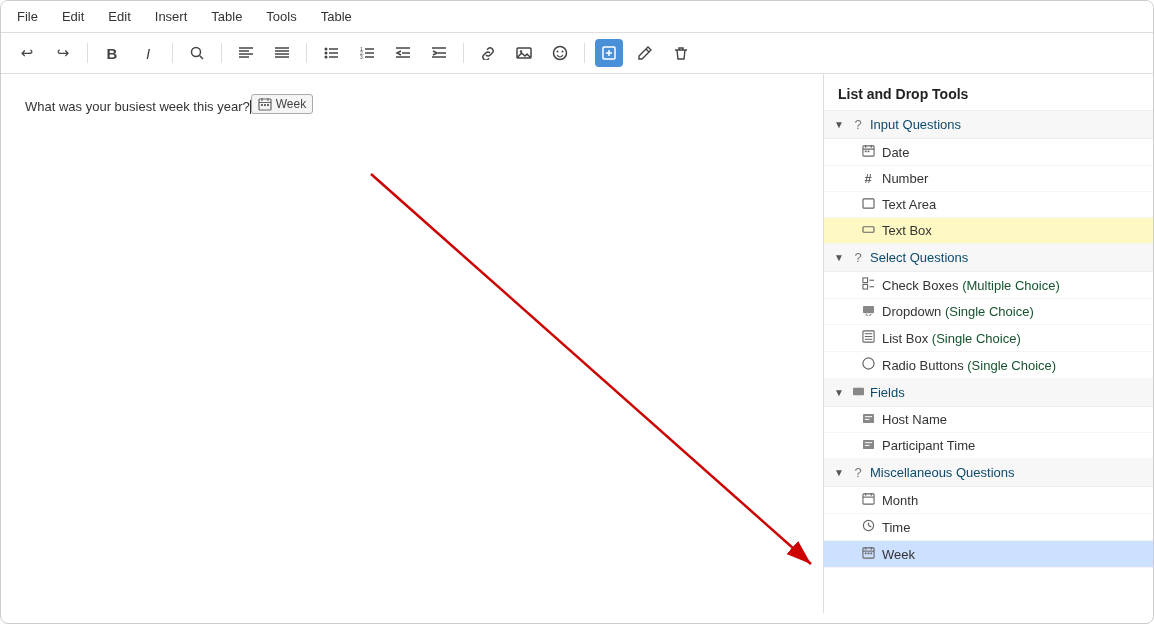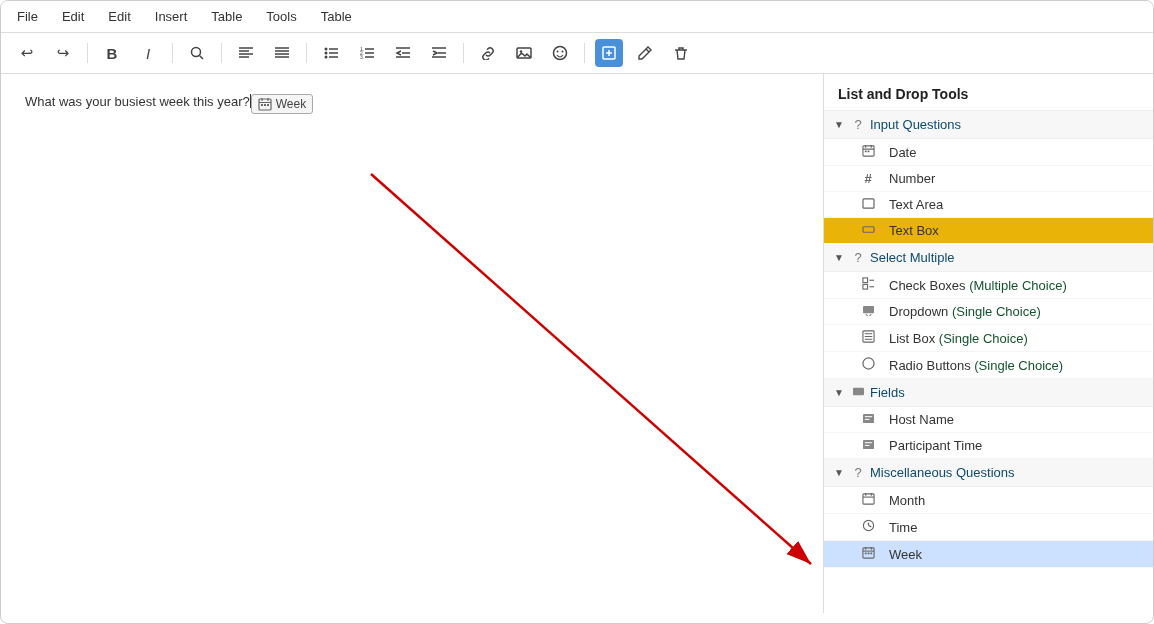--- a/index.html
+++ b/index.html
@@ -74,21 +74,21 @@
     #editor {
       flex: 1;
       padding: 20px 24px;
       position: relative;
       background: #fff;
     }
     #editor-content {
       font-size: 13px;
       color: #333;
       display: flex;
-      align-items: flex-start;
+      align-items: flex-end;
       gap: 0;
       flex-wrap: wrap;
     }
     .editor-text {
       color: #333;
     }
     .week-pill {
       display: inline-flex;
       align-items: center;
       gap: 4px;
@@ -160,39 +160,39 @@
       font-size: 13px;
       color: #0c4a6e;
       font-weight: 500;
     }
 
     .tree-item {
       display: flex;
       align-items: center;
       padding: 5px 10px 5px 36px;
       cursor: pointer;
-      gap: 13px;
+      gap: 6px;
       border-bottom: 1px solid #f5f5f5;
     }
     .item-icon {
       font-size: 12px;
       color: #666;
       width: 16px;
       text-align: center;
       flex-shrink: 0;
     }
     .item-label {
       font-size: 13px;
       color: #333;
     }
     .item-label .blue { color: #14532d; }
 
     
     .tree-item.text-box-highlight {
-      background: #eab308;
+      background: #fef9c3;
     }
     .tree-item.week-highlight {
       background: #cce0ff;
     }
   </style>
 </head>
 <body>
 
 <div id="menu-bar">
   <div class="menu-item">File</div>
@@ -388,21 +388,21 @@
             </svg>
         </span>
         <span class="item-label">Text Box</span>
       </div>
     </div>
 
     <div class="tree-section">
       <div class="tree-group-header">
         <span class="triangle">▼</span>
         <span class="group-icon">?</span>
-        <span class="group-label">Select Multiple</span>
+        <span class="group-label">Select Questions</span>
       </div>
       <div class="tree-item">
         <span class="item-icon">
           <svg width="13" height="13" viewBox="0 0 14 14">
               <rect x="1" y="1" width="5" height="5" fill="none" stroke="#666" stroke-width="1.2"></rect>
               <line x1="8" y1="3.5" x2="13" y2="3.5" stroke="#666" stroke-width="1.2"></line>
               <rect x="1" y="8" width="5" height="5" fill="none" stroke="#666" stroke-width="1.2"></rect>
               <line x1="8" y1="10.5" x2="13" y2="10.5" stroke="#666" stroke-width="1.2"></line>
             </svg>
         </span>

